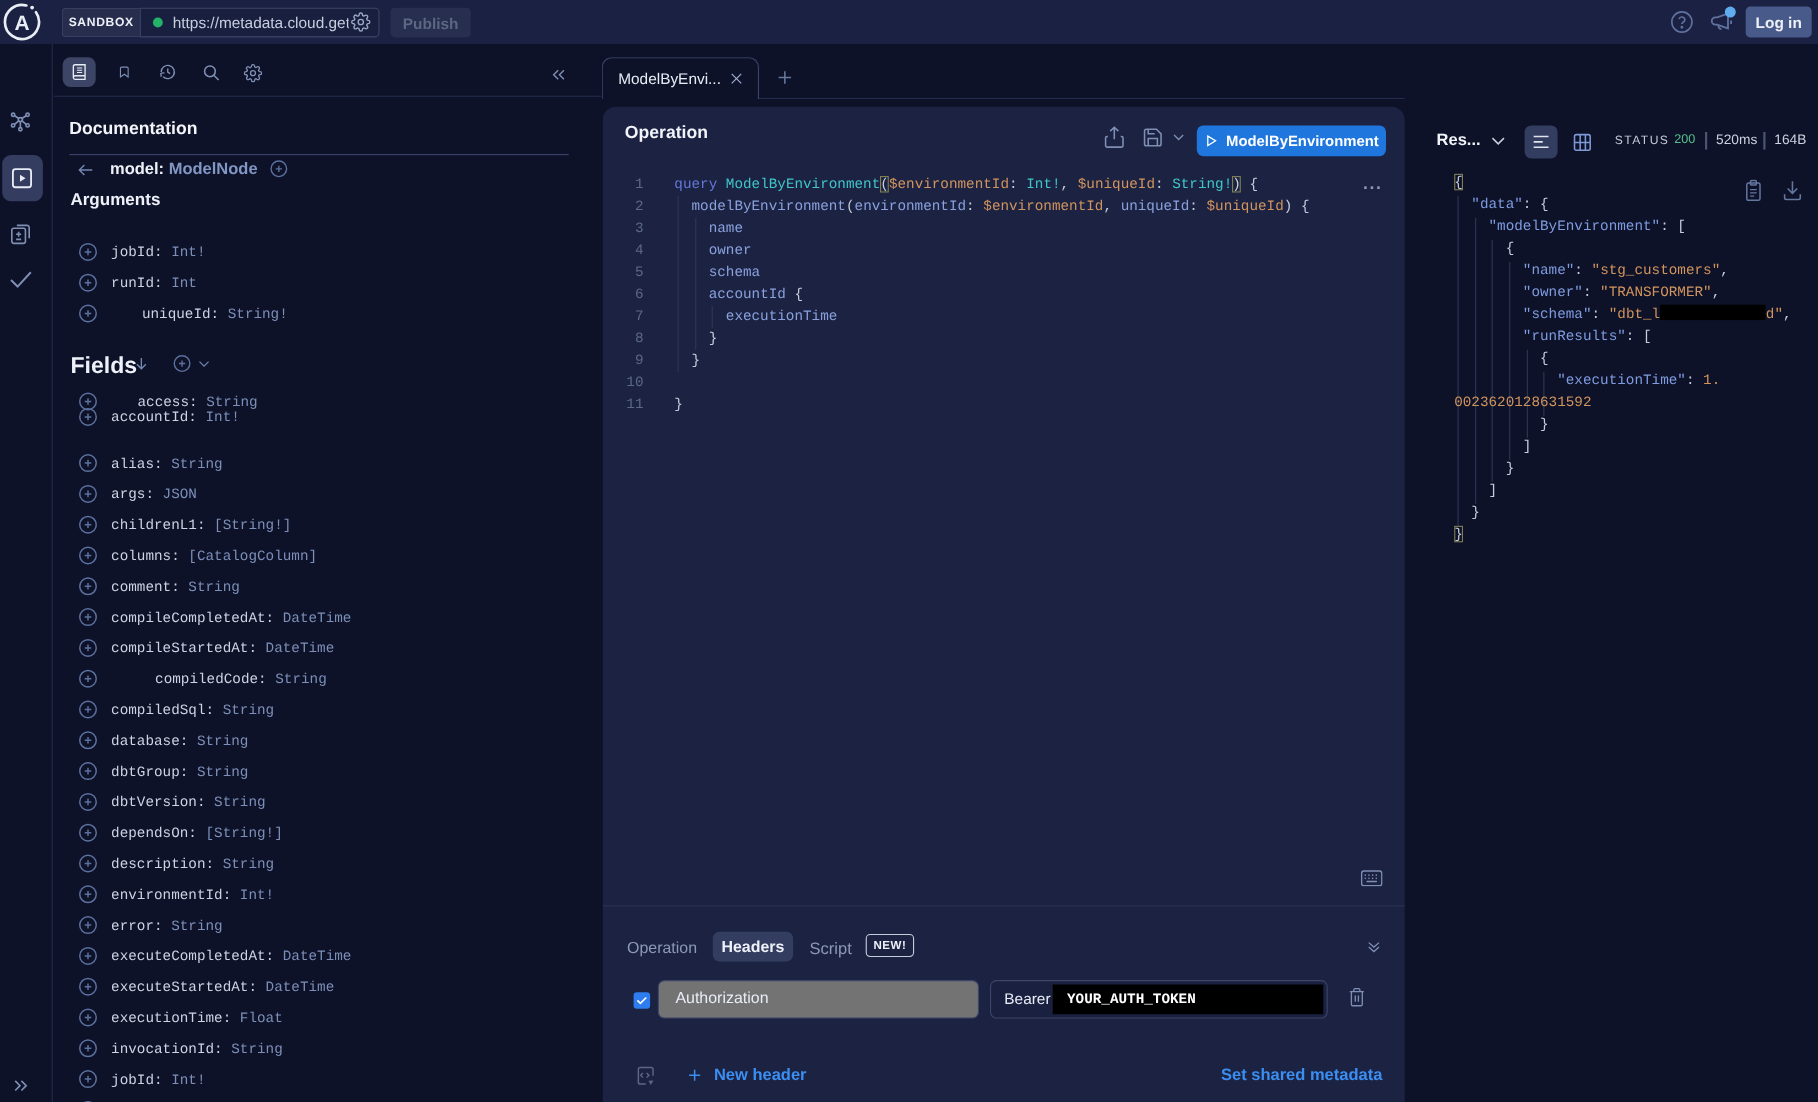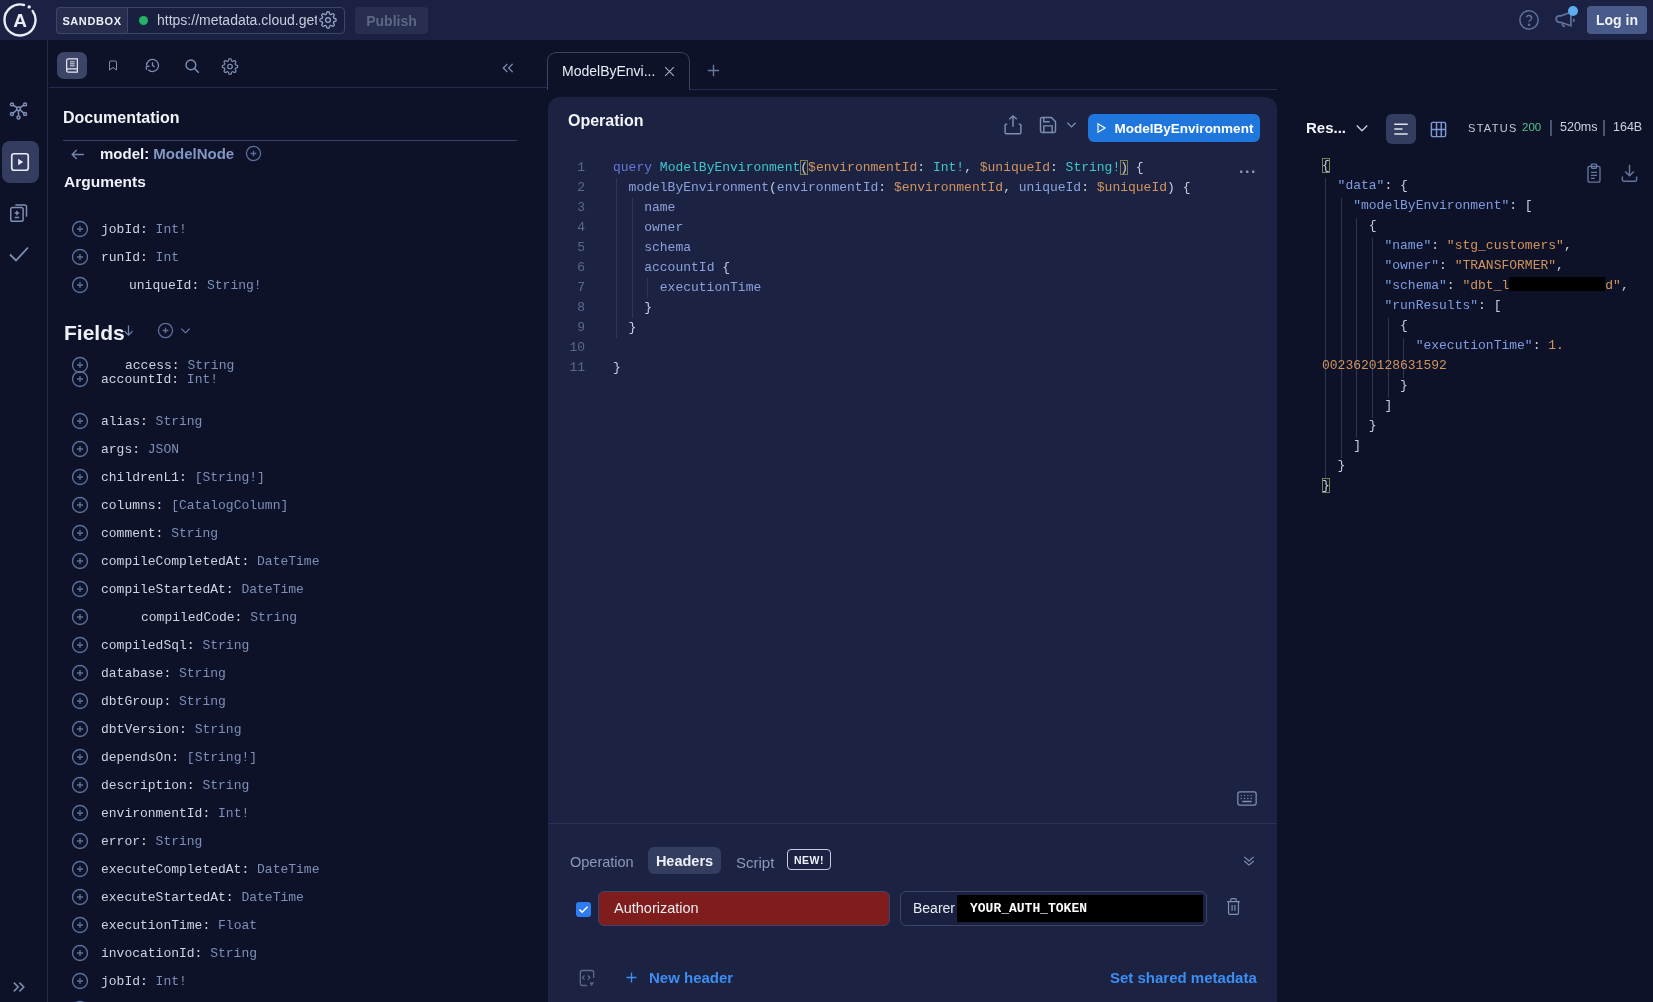--- a/index.html
+++ b/index.html
@@ -422,21 +422,21 @@
   <div class="abs" style="left:188px;top:757px;font-size:15px;color:#8d98b8;">Script</div>
   <div class="abs" style="left:239px;top:752px;height:21px;padding:0 6px;border:1px solid #c6cddd;border-radius:4px;color:#eef1f8;font-size:10.5px;font-weight:bold;letter-spacing:0.5px;line-height:20px;">NEW!</div>
   <svg class="abs" style="left:694px;top:757px;" width="14" height="14" viewBox="0 0 24 24" fill="none" stroke="#7f8fb4" stroke-width="2">
       <path d="M4 5l8 7 8-7M4 12l8 7 8-7"></path>
     </svg>
 
   <div class="abs" style="left:28px;top:805px;width:15px;height:15px;background:#2e7df0;border-radius:3px;"></div>
   <svg class="abs" style="left:30px;top:808px;" width="11" height="9" viewBox="0 0 24 20" fill="none" stroke="#fff" stroke-width="3.4">
       <path d="M3 10l6 6L21 4"></path>
     </svg>
-  <div class="abs" style="left:50px;top:794px;width:292px;height:35px;border:1px solid #3c4669;border-radius:6px;background:#7f1d1d;color:#e8ecf5;font-size:14.5px;line-height:33px;padding-left:15px;">Authorization</div>
+  <div class="abs" style="left:50px;top:794px;width:292px;height:35px;border:1px solid #3c4669;border-radius:6px;background:#737373;color:#e8ecf5;font-size:14.5px;line-height:33px;padding-left:15px;">Authorization</div>
   <div class="abs" style="left:352px;top:794px;width:307px;height:35px;border:1px solid #3c4669;border-radius:6px;background:#1a2140;color:#e8ecf5;font-size:14px;line-height:33px;padding-left:12px;">Bearer</div>
   <div class="abs mono" style="left:409px;top:798px;width:246px;height:27px;background:#000;color:#fff;font-size:13px;font-weight:bold;line-height:27px;padding-left:13px;">YOUR_AUTH_TOKEN</div>
 
   <svg class="abs" style="left:677px;top:800px;" width="17" height="19" viewBox="0 0 24 26" fill="none" stroke="#7f8fb4" stroke-width="1.7">
     <path d="M3 6h18M8 6V4a2 2 0 0 1 2-2h4a2 2 0 0 1 2 2v2M19 6v16a2 2 0 0 1-2 2H7a2 2 0 0 1-2-2V6"></path>
     <path d="M10 11v8M14 11v8"></path>
   </svg>
 
   <div class="abs" style="left:101px;top:872px;font-size:15px;font-weight:bold;color:#3b8ef2;">New header</div>
   <svg class="abs" style="left:76px;top:873px;" width="15" height="15" viewBox="0 0 24 24" fill="none" stroke="#3b8ef2" stroke-width="2.2">

